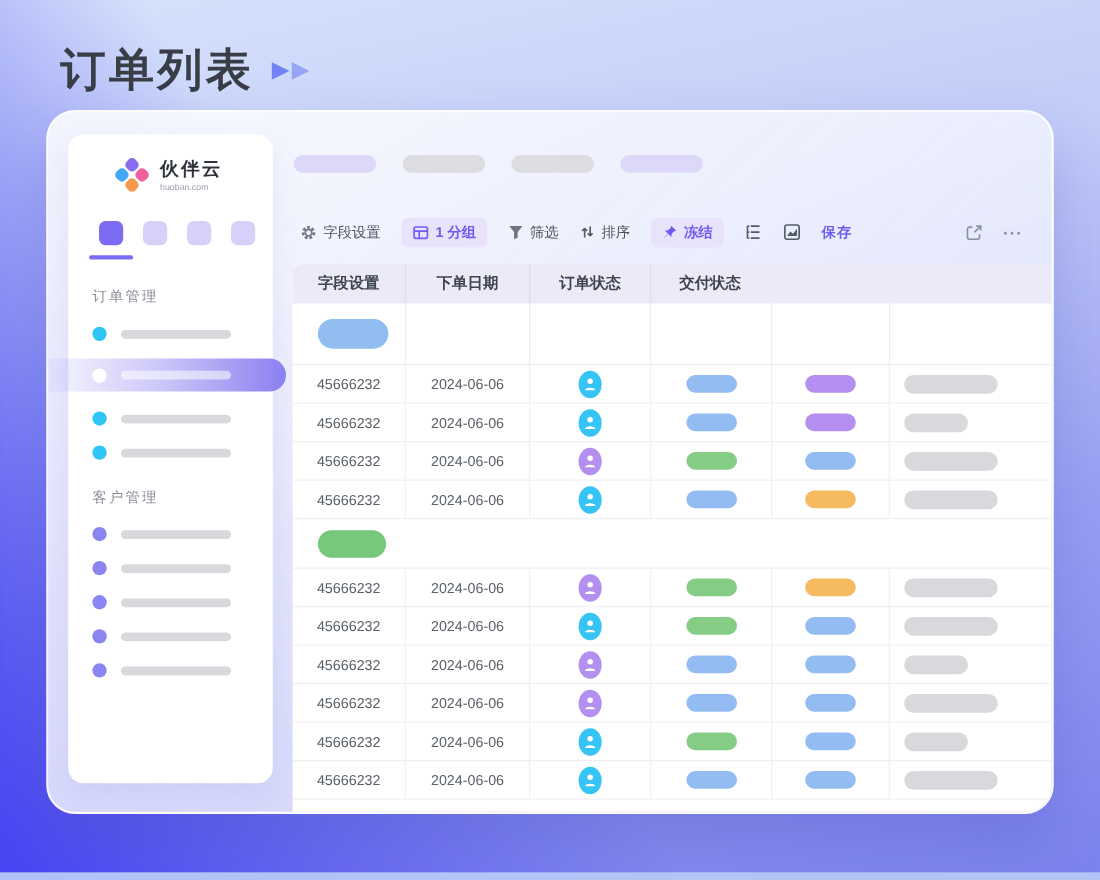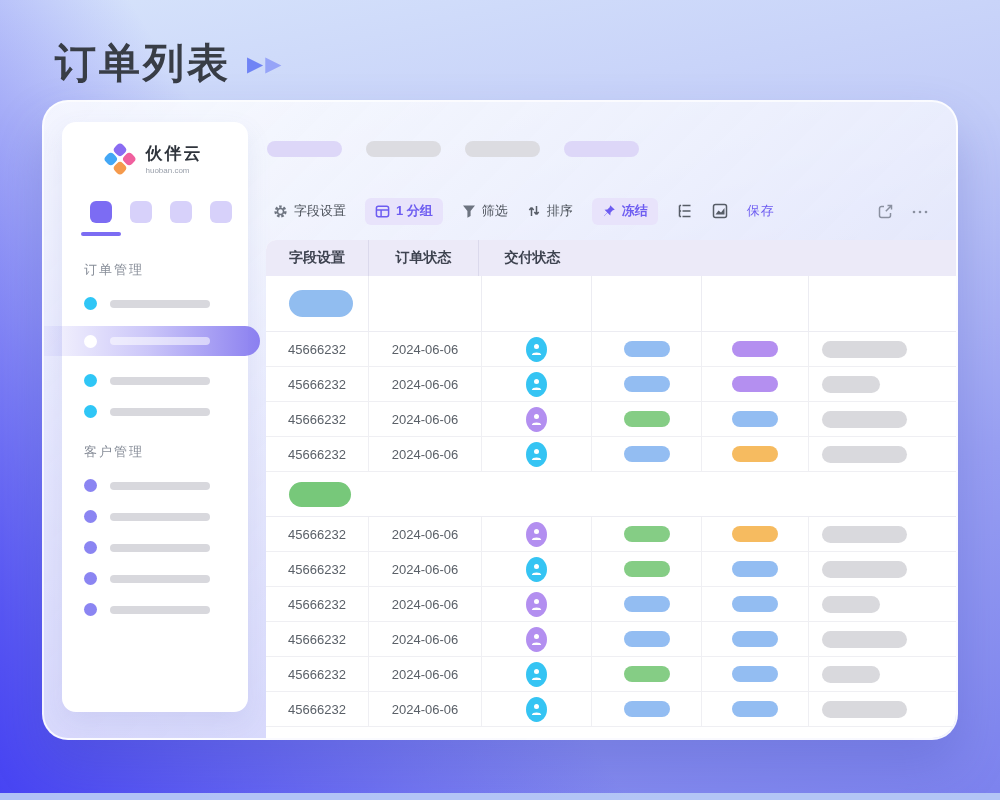--- a/index.html
+++ b/index.html
@@ -59,21 +59,21 @@
   .top-pills{ position:absolute; top:39px; left:19px; display:flex; gap:24px; }
   .ph-pill{ width:75px; height:16px; border-radius:8px; }
   .ph-pill.lavender{ background:#ddd7f8; } .ph-pill.grey{ background:#dcdce1; }
 
   .toolbar{ position:absolute; top:83px; left:25px; right:26px; height:28px;
     display:flex; align-items:center; gap:19px;margin-top:12px; }
   .tb-btn{ display:flex; align-items:center; gap:6px; font-size:13px; color:#4c525b; cursor:default; }
   .tb-btn .ic{ display:flex; align-items:center; }
   .tb-btn.hl{ background:#e8e3fb; border-radius:6px; height:27px; padding:0 10px;
     color:#6d5cf1; font-weight:600; }
-  .tb-btn.accent{ color:#6d5cf1; font-weight:400; letter-spacing:1px; }
+  .tb-btn.accent{ color:#6d5cf1; font-weight:700; letter-spacing:1px; }
   .tb-right{ margin-left:auto; display:flex; align-items:center; gap:16px; }
   .tb-right .ic{ display:flex; align-items:center; }
 
   
   .table{ position:absolute; left:18px; top:138px; right:0; bottom:0;
     background:#fff; border-radius:10px 0 0 0; }
   .thead{ display:flex; height:36px; background:#eceaf8; border-radius:10px 0 0 0; }
   .th{ display:flex; align-items:center; justify-content:center; font-size:14px;
     font-weight:600; color:#3e4350; border-right:1px solid #dbd9ec; }
   .th:last-child{ border-right:none; }
@@ -256,20 +256,21 @@
               <circle cx="4" cy="9" r="1.3" fill="#8a90a0"></circle>
               <circle cx="10" cy="9" r="1.3" fill="#8a90a0"></circle>
               <circle cx="16" cy="9" r="1.3" fill="#8a90a0"></circle>
             </svg>
           </div>
         </div>
       </div>
     <div class="table">
       <div class="thead" id="thead">
           <div class="th col0">字段设置</div>
+          <div class="th col1">下单日期</div>
           <div class="th col3">订单状态</div>
           <div class="th col4">交付状态</div>
         </div>
       <div id="tbody">
           <div class="band blue">
             <div class="bcell col0">
               <div class="gpill blue" style="background: rgb(145, 189, 240);"></div>
             </div>
             <div class="bcell col1"></div>
             <div class="bcell col2"></div>

